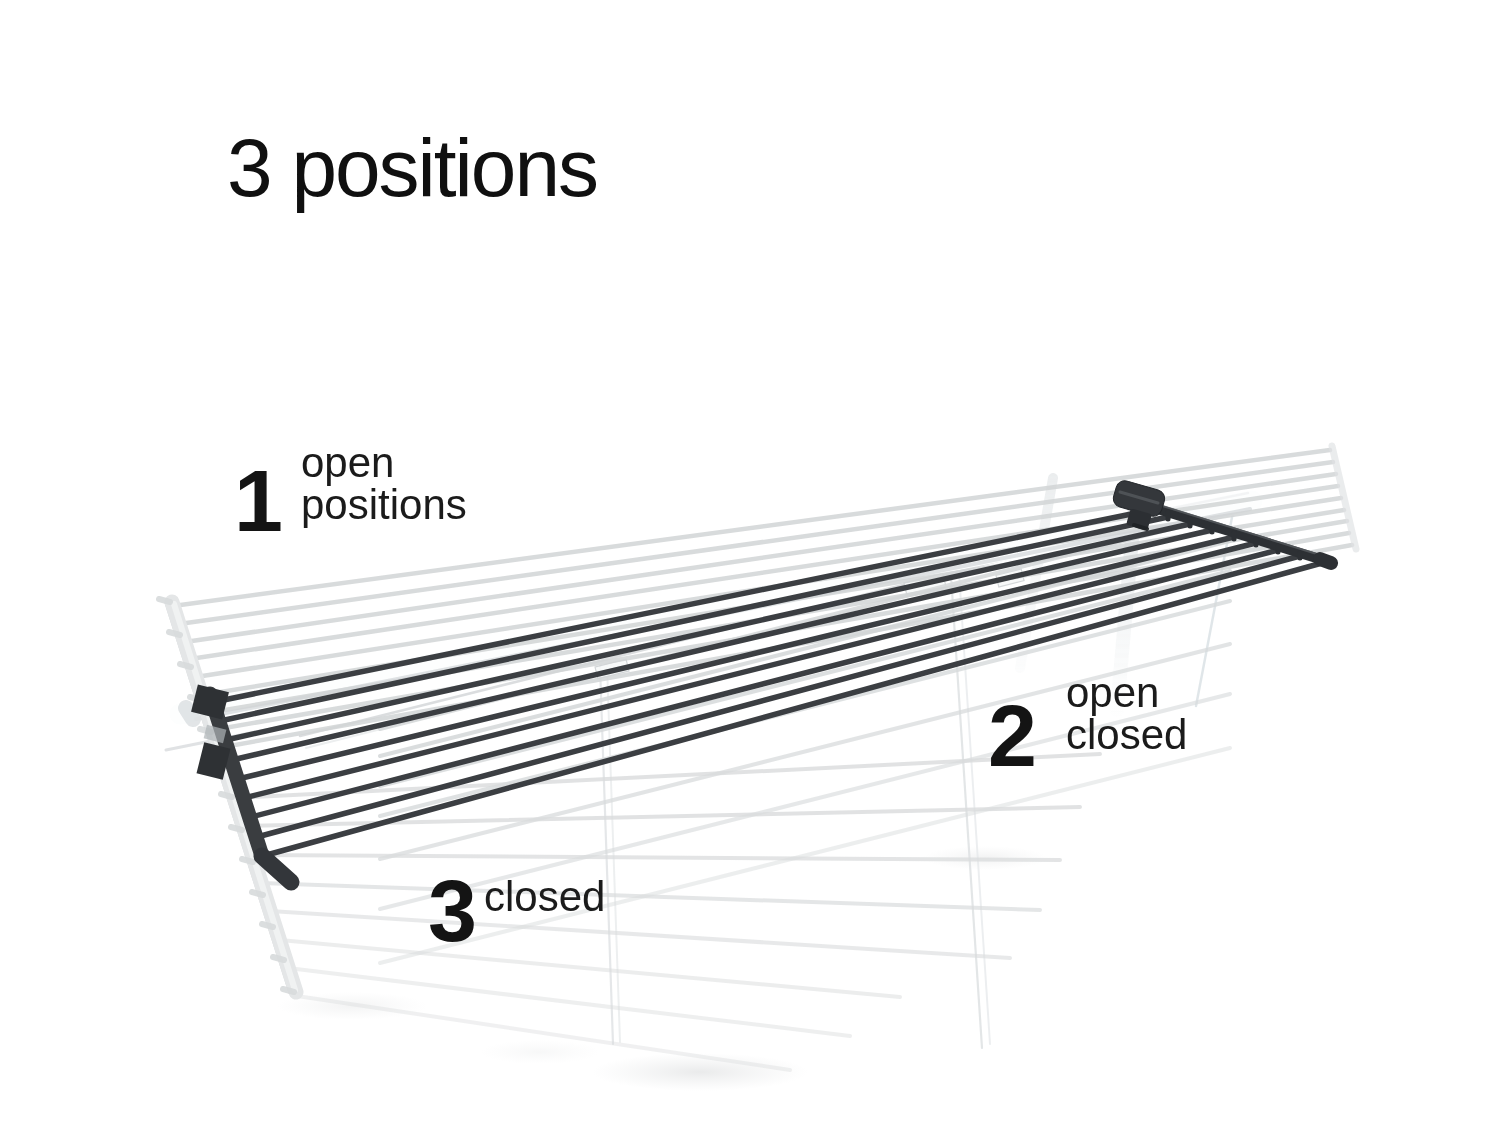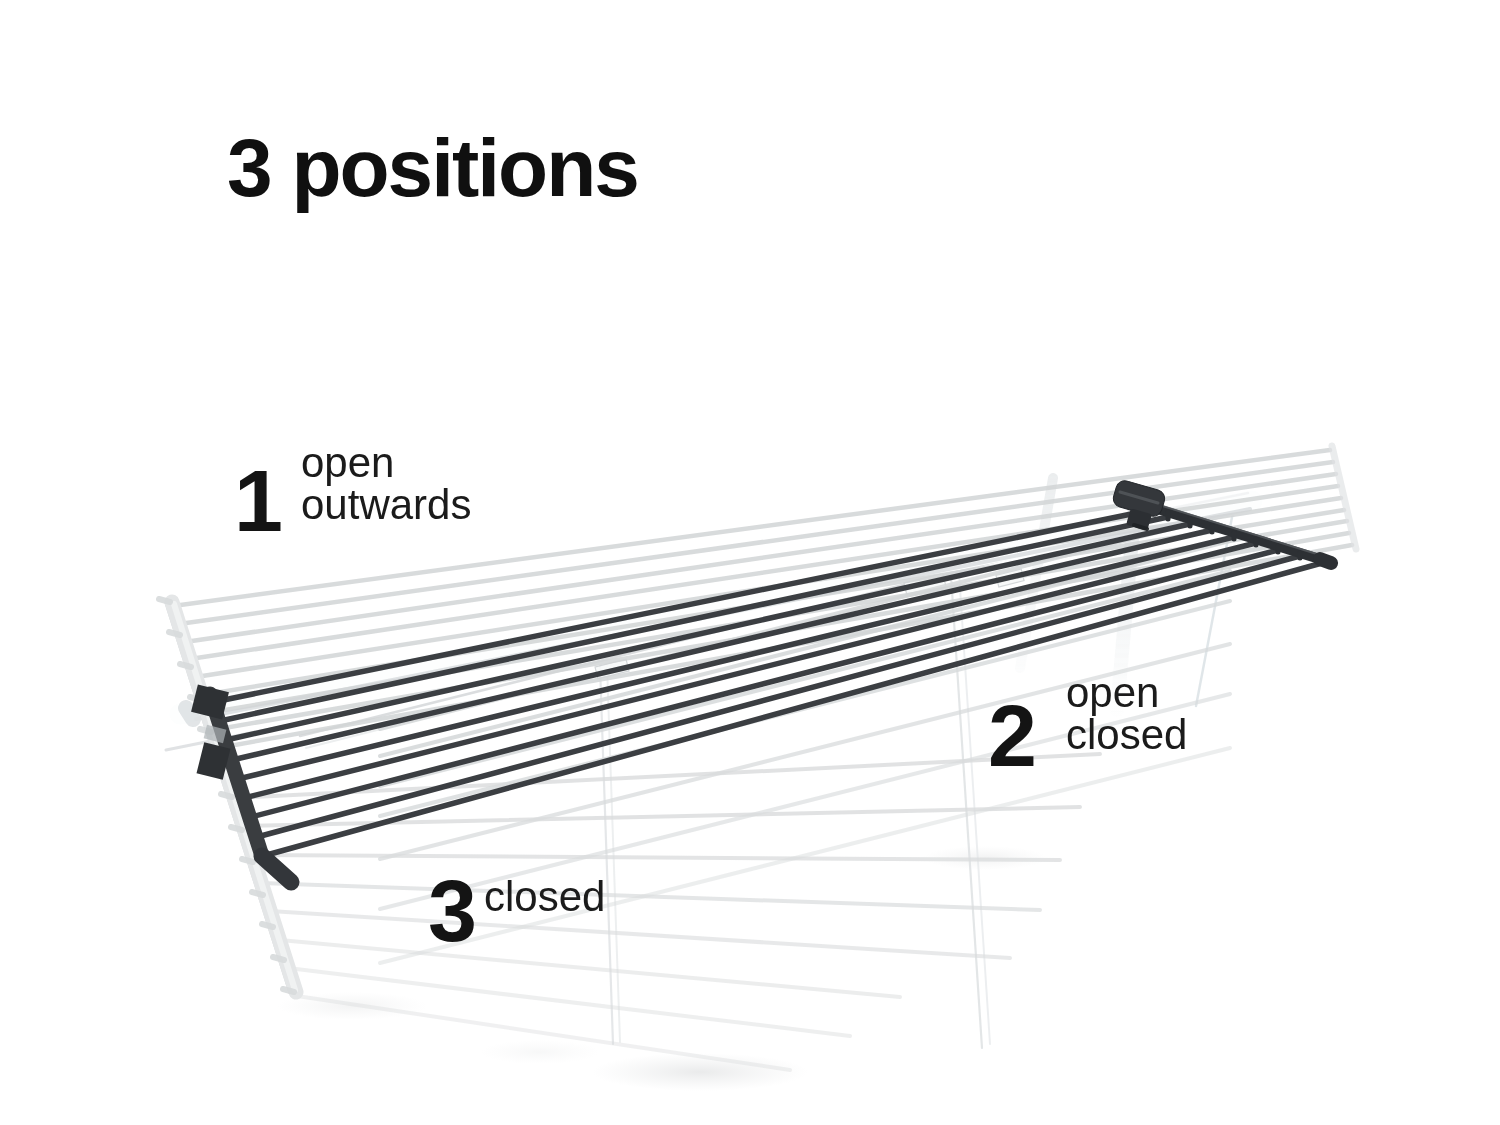--- a/index.html
+++ b/index.html
@@ -3,21 +3,21 @@
 <meta charset="utf-8">
 <style>
   html,body{margin:0;padding:0;background:#ffffff;}
   .stage{
     position:relative;width:1500px;height:1125px;overflow:hidden;background:#ffffff;
     font-family:"Liberation Sans","DejaVu Sans",sans-serif;
   }
   .art{position:absolute;left:0;top:0;width:1500px;height:1125px;}
   .abs{position:absolute;white-space:nowrap;}
   .title{
-    left:227px;top:127px;font-size:82px;line-height:1;font-weight:700;
+    left:227px;top:127px;font-size:82px;line-height:1;font-weight:400;
     letter-spacing:-2px;color:#101010;
   }
   .num{font-size:88px;line-height:1;font-weight:800;color:#141414;}
   .txt{font-size:42px;line-height:1.0;font-weight:400;color:#1b1b1b;}
   #l1n{left:234px;top:457px;}
   #l1t{left:301px;top:442px;}
   #l2n{left:988px;top:692px;}
   #l2t{left:1066px;top:672px;}
   #l3n{left:428px;top:867px;}
   #l3t{left:484px;top:876px;}
@@ -132,21 +132,21 @@
       <line x1="1120" y1="492" x2="1158" y2="503" stroke="#5a5e62" stroke-width="3" stroke-linecap="round" opacity="0.7"></line>
       <rect x="1128" y="511" width="22" height="17" rx="3" fill="#2c2f33" transform="rotate(16 1139 519.5)" opacity="1"></rect>
       <line x1="1134" y1="525" x2="1147" y2="529" stroke="#1f2225" stroke-width="4" stroke-linecap="round" opacity="0.9"></line>
     </svg>
 
   <div class="abs title">3 positions</div>
 
   <div class="abs num" id="l1n">1</div>
   <div class="abs txt" id="l1t">
     <div>open</div>
-    <div>outwards</div>
+    <div>positions</div>
   </div>
 
   <div class="abs num" id="l2n">2</div>
   <div class="abs txt" id="l2t">
     <div>open</div>
     <div>closed</div>
   </div>
 
   <div class="abs num" id="l3n">3</div>
   <div class="abs txt" id="l3t">

